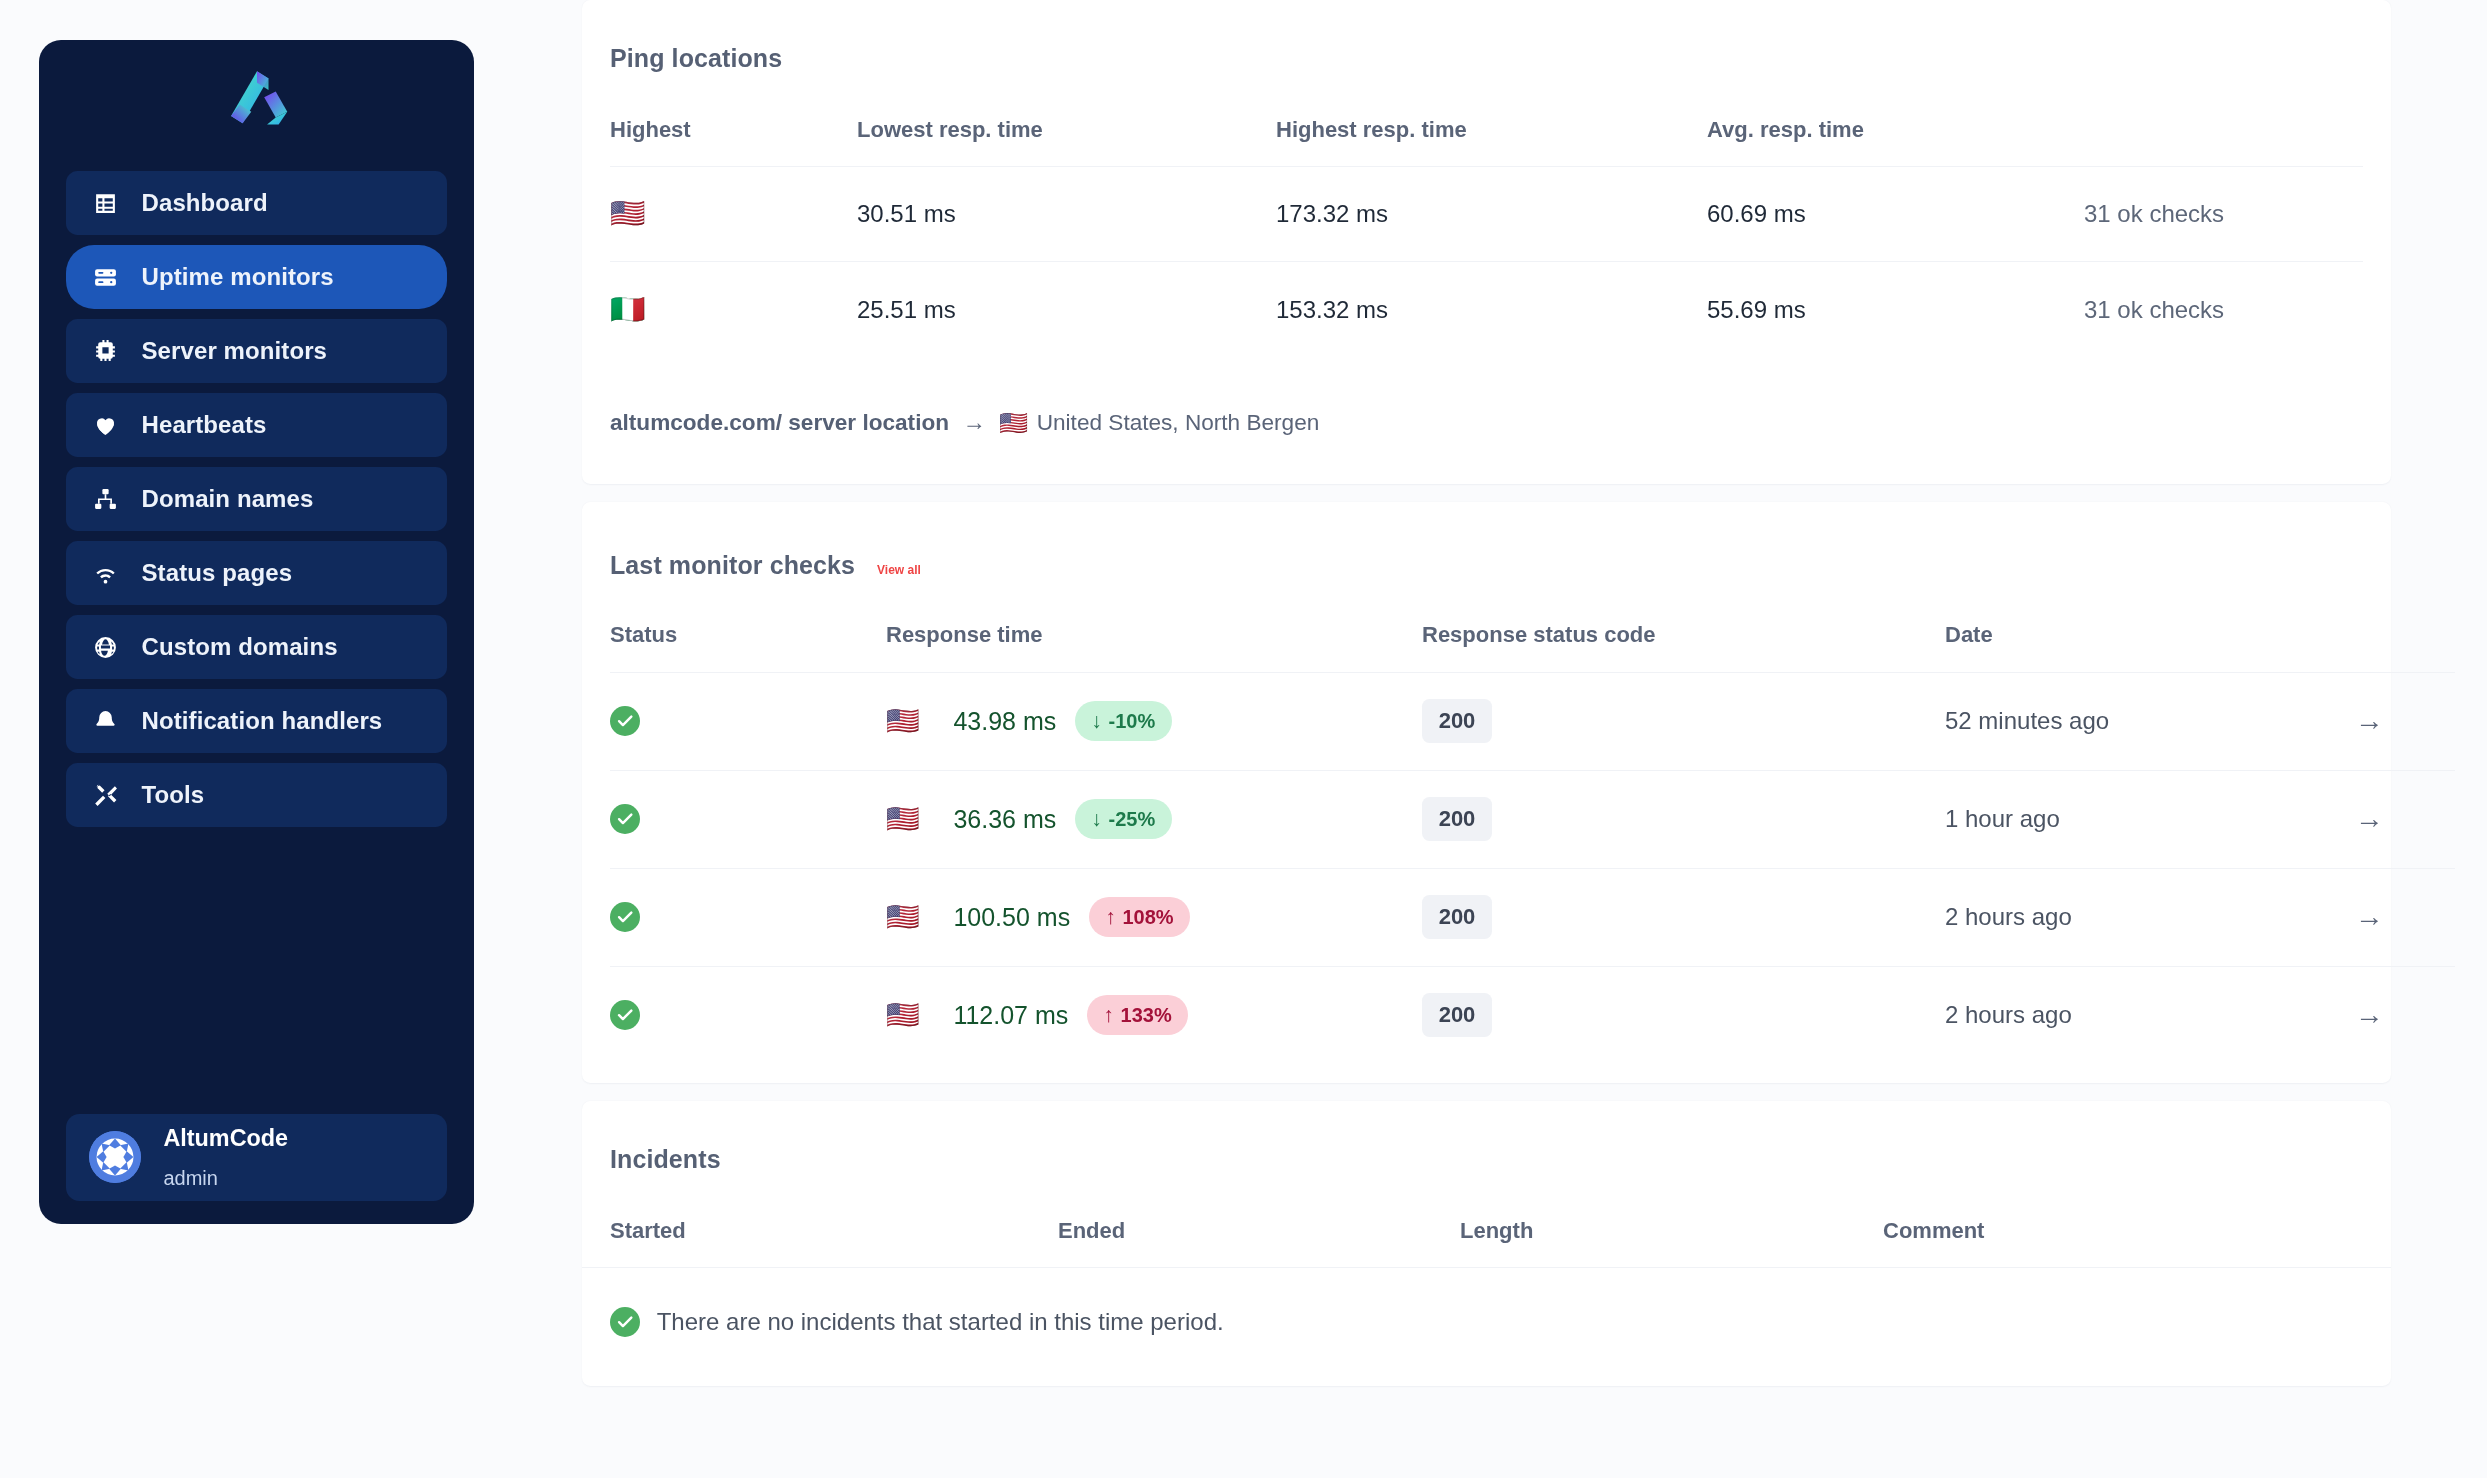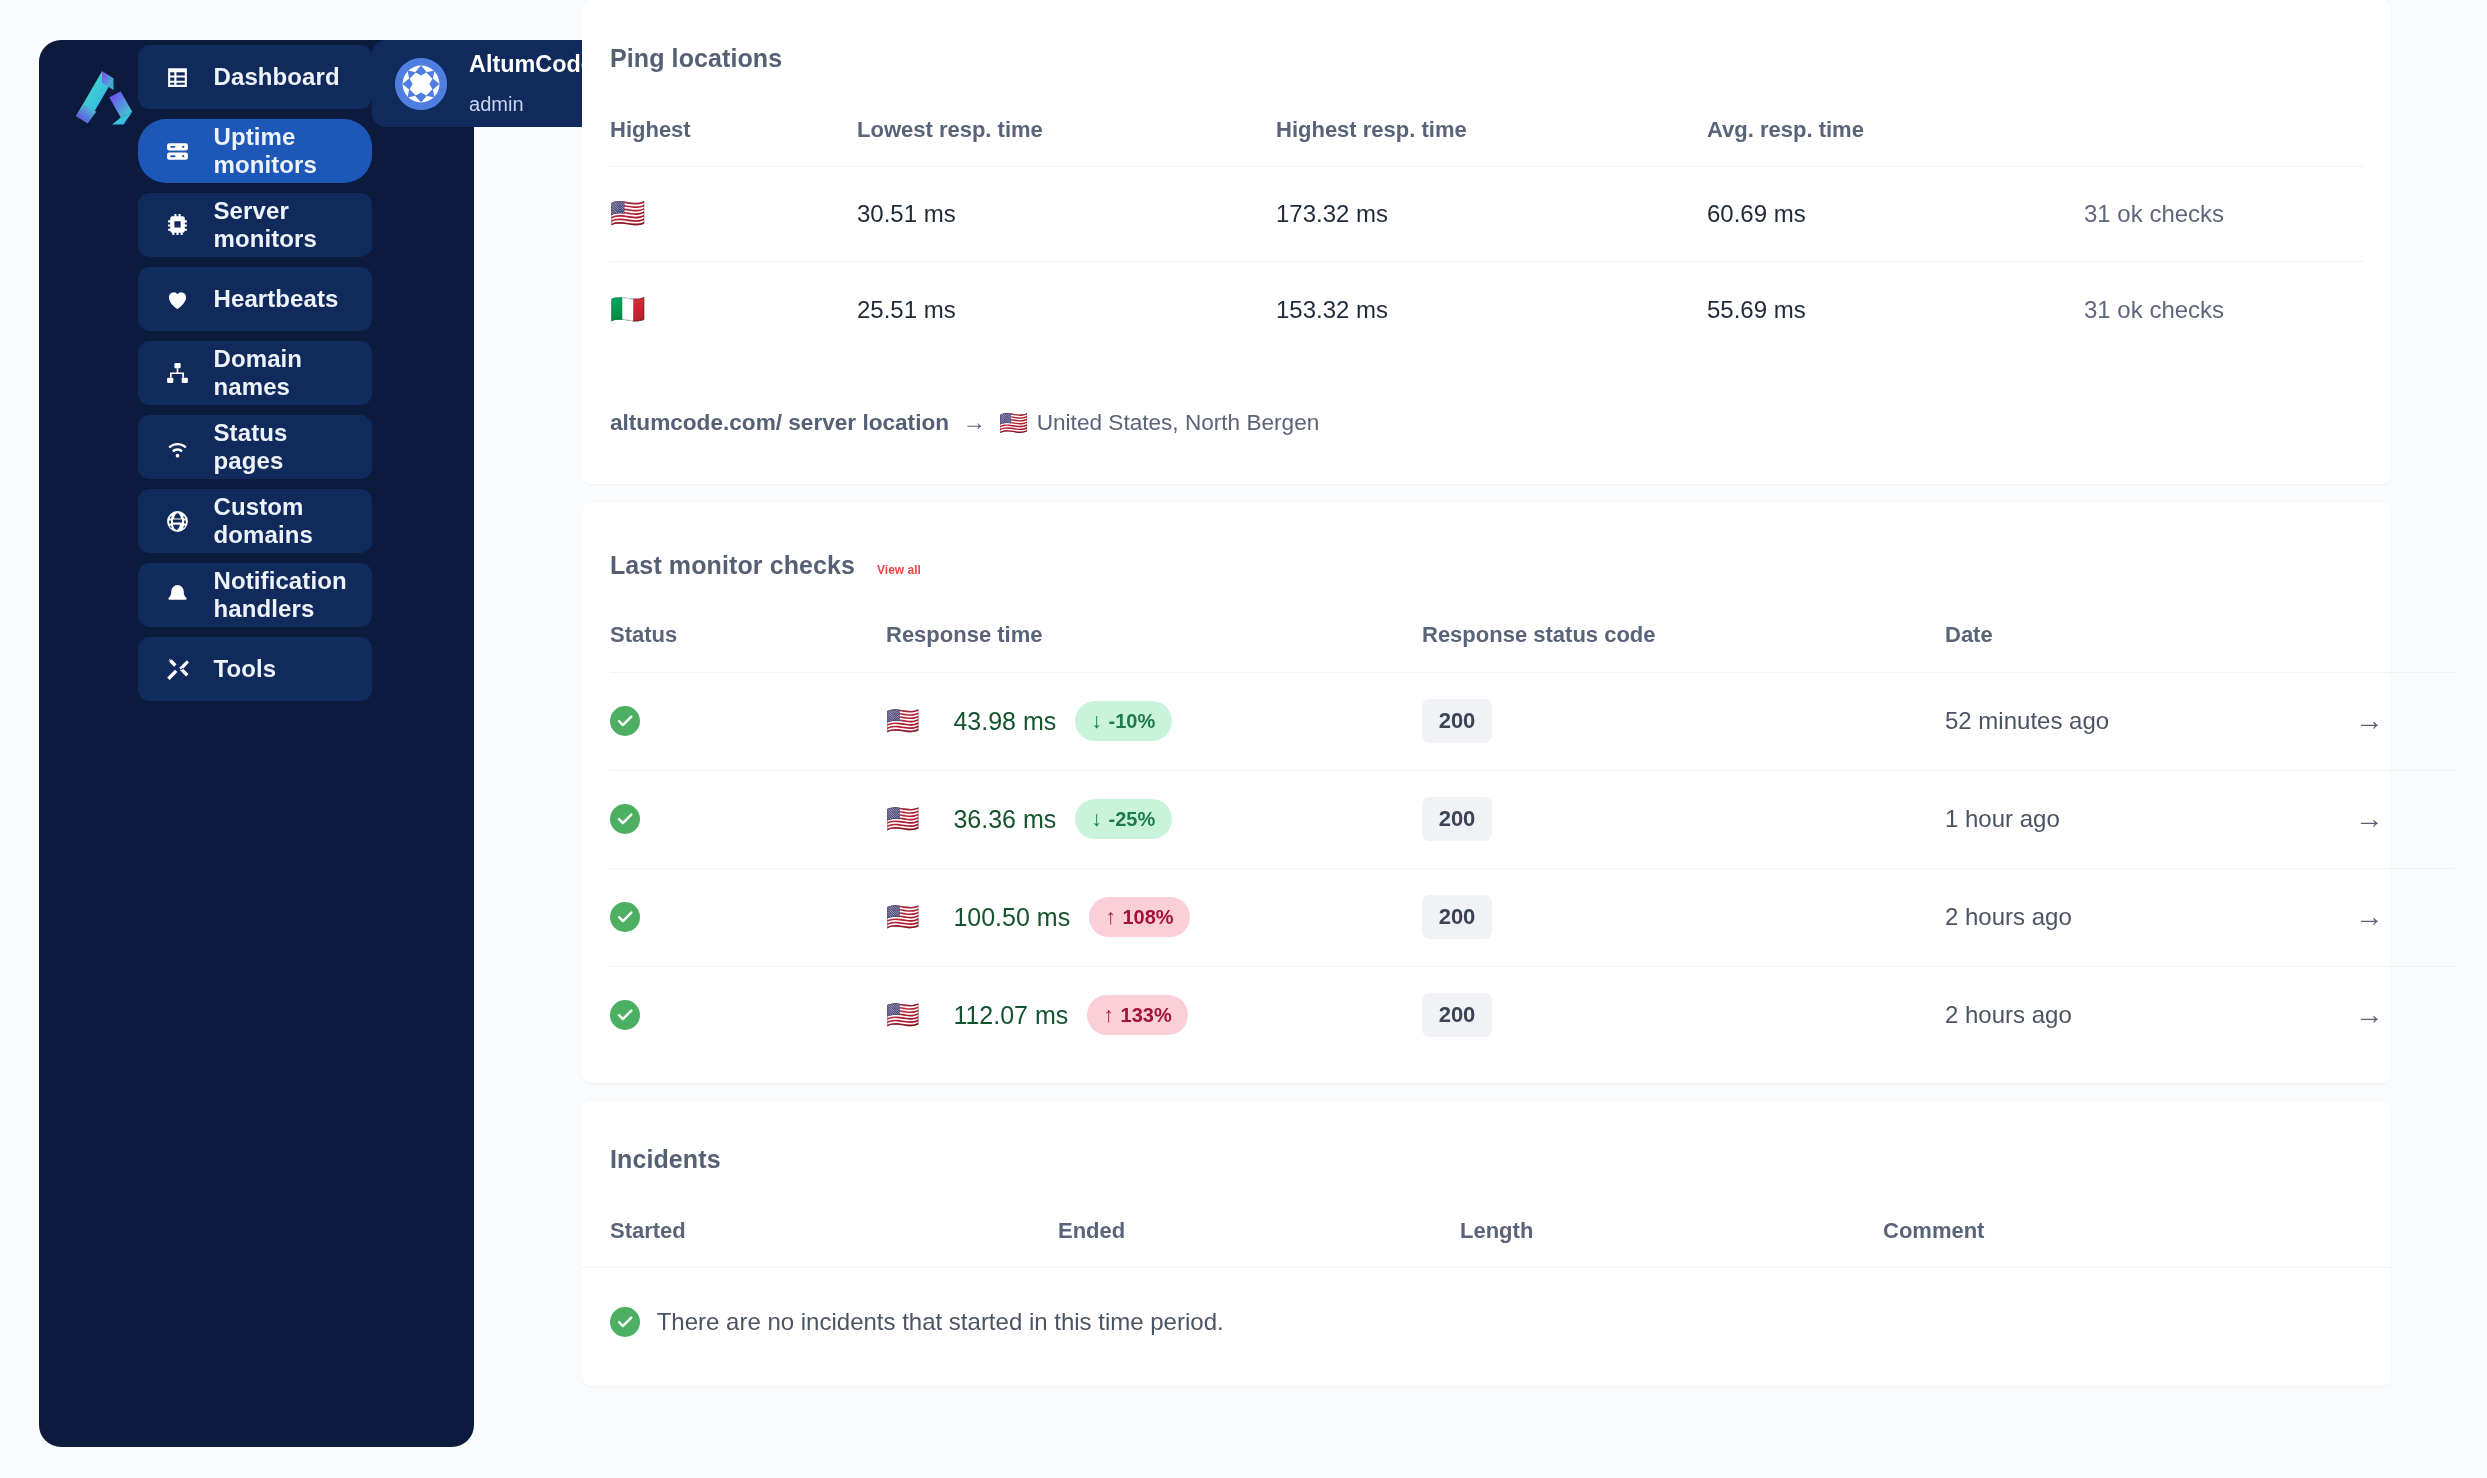--- a/index.html
+++ b/index.html
@@ -19,25 +19,25 @@
     display: flex;
     align-items: flex-start;
   }
 
   
   .sidebar {
     position: absolute;
     left: 39px;
     top: 40px;
     width: 435px;
-    height: 1407px;
+    height: 1184px;
     background: #0b1a3d;
     border-radius: 22px;
     display: flex;
-    flex-direction: row;
+    flex-direction: column;
     padding: 0 27px;
   }
 
   .brand-logo {
     height: 126px;
     display: flex;
     align-items: center;
     justify-content: center;
   }
   .brand-logo svg { display: block; }

